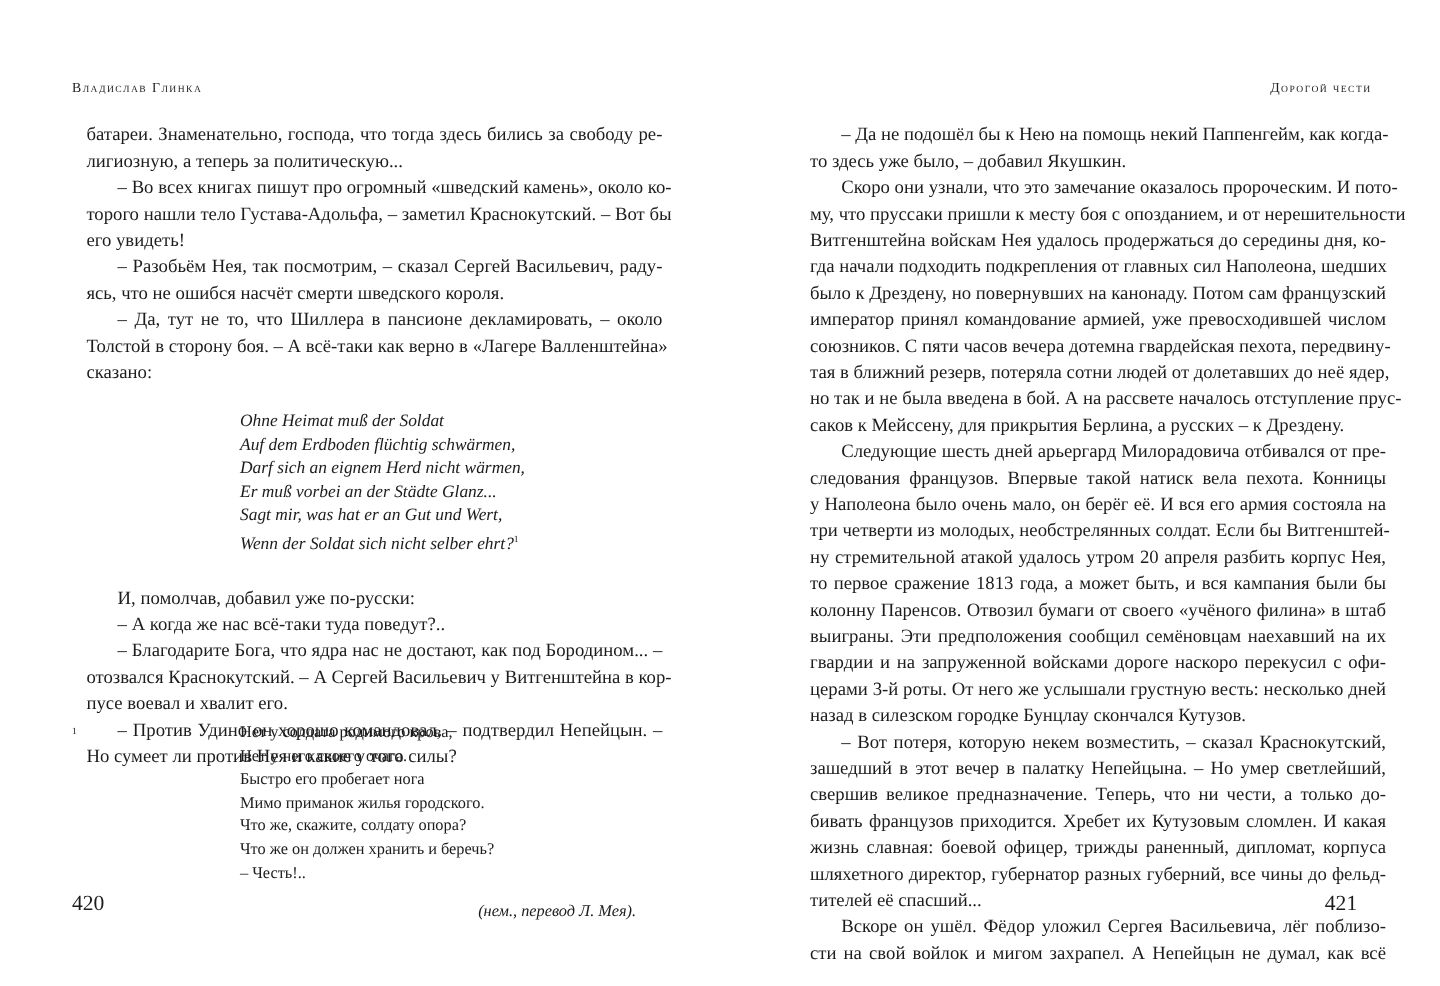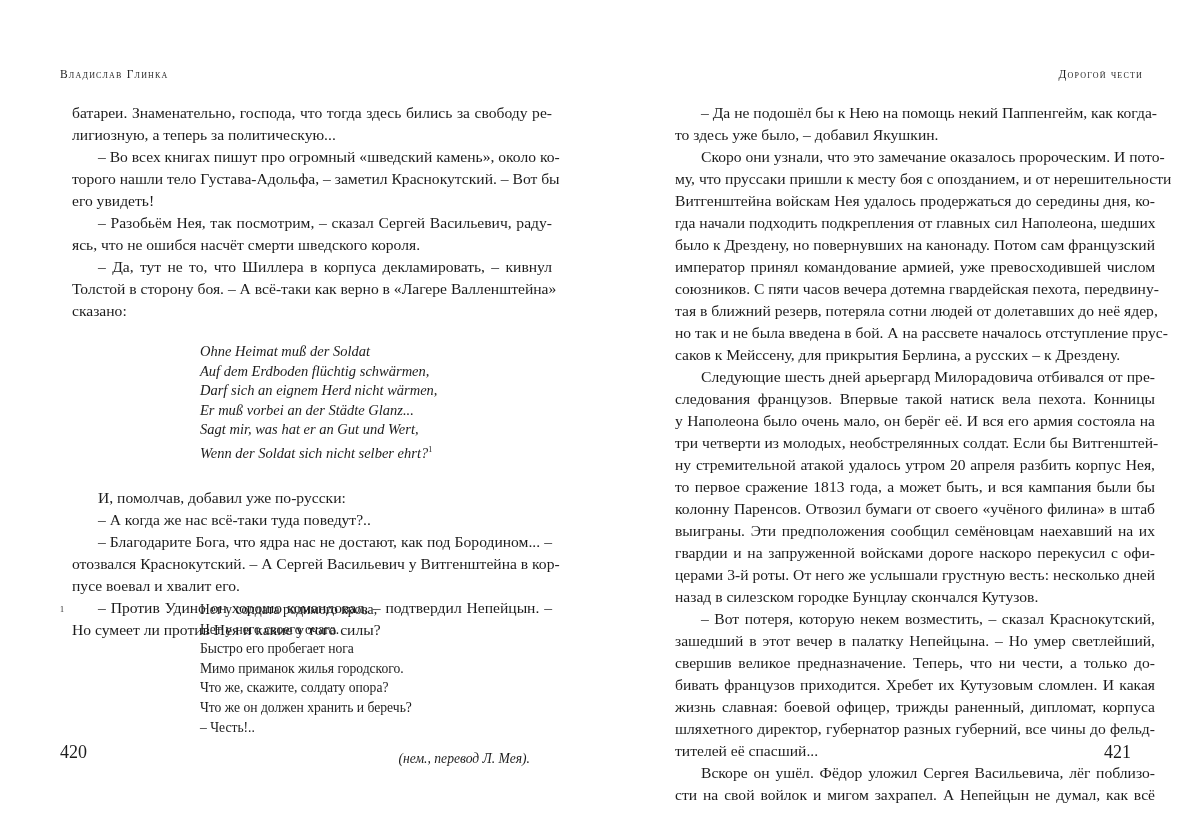--- a/index.html
+++ b/index.html
@@ -48,21 +48,21 @@
   <div class="running-head">Владислав Глинка</div>
   <div class="body-text">
     <div id="left-lines">
         <span class="line">батареи. Знаменательно, господа, что тогда здесь бились за свободу ре-</span>
         <span class="line last">лигиозную, а теперь за политическую...</span>
         <span class="line indent">– Во всех книгах пишут про огромный «шведский камень», около ко-</span>
         <span class="line">торого нашли тело Густава-Адольфа, – заметил Краснокутский. – Вот бы</span>
         <span class="line last">его увидеть!</span>
         <span class="line indent">– Разобьём Нея, так посмотрим, – сказал Сергей Васильевич, раду-</span>
         <span class="line last">ясь, что не ошибся насчёт смерти шведского короля.</span>
-        <span class="line indent">– Да, тут не то, что Шиллера в корпуса декламировать, – кивнул</span>
+        <span class="line indent">– Да, тут не то, что Шиллера в пансионе декламировать, – около</span>
         <span class="line">Толстой в сторону боя. – А всё-таки как верно в «Лагере Валленштейна»</span>
         <span class="line last">сказано:</span>
       </div>
     <div class="verse" id="left-verse">
         <span class="vline"><span>Ohne Heimat muß der Soldat</span></span>
         <span class="vline"><span>Auf dem Erdboden flüchtig schwärmen,</span></span>
         <span class="vline"><span>Darf sich an eignem Herd nicht wärmen,</span></span>
         <span class="vline"><span>Er muß vorbei an der Städte Glanz...</span></span>
         <span class="vline"><span>Sagt mir, was hat er an Gut und Wert,</span></span>
         <span class="vline"><span>Wenn der Soldat sich nicht selber ehrt?</span><span class="sup">1</span></span>

